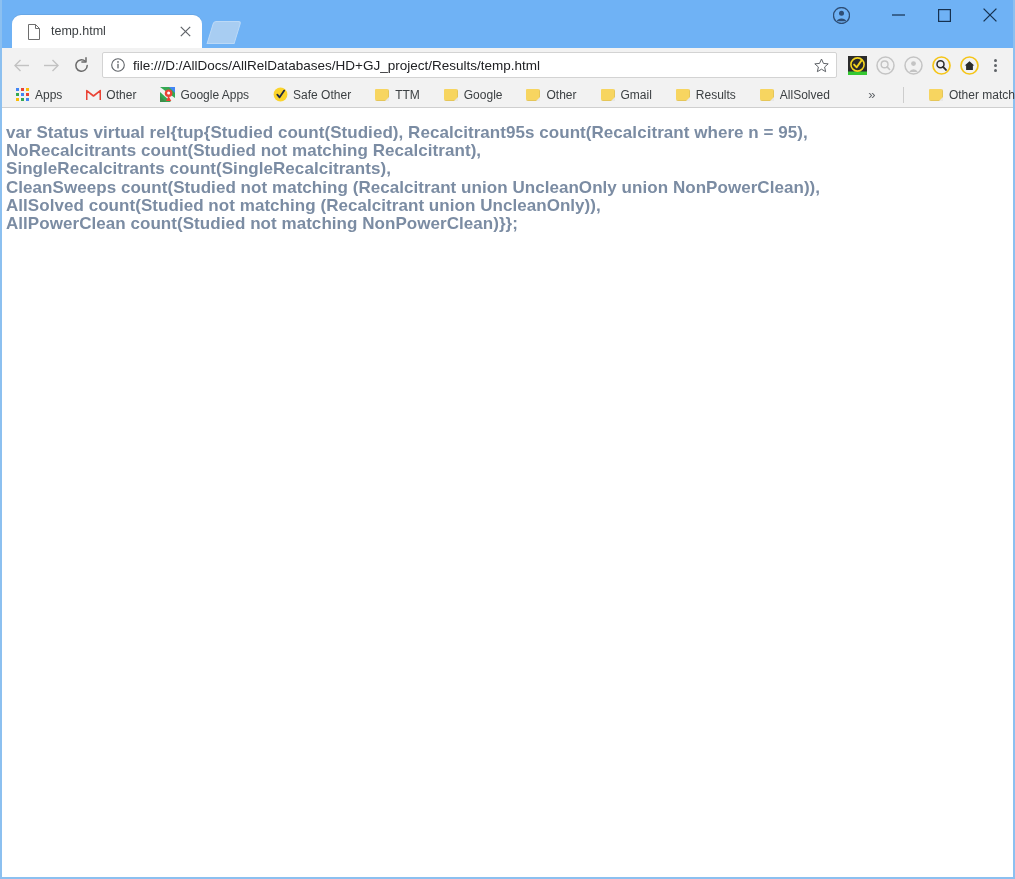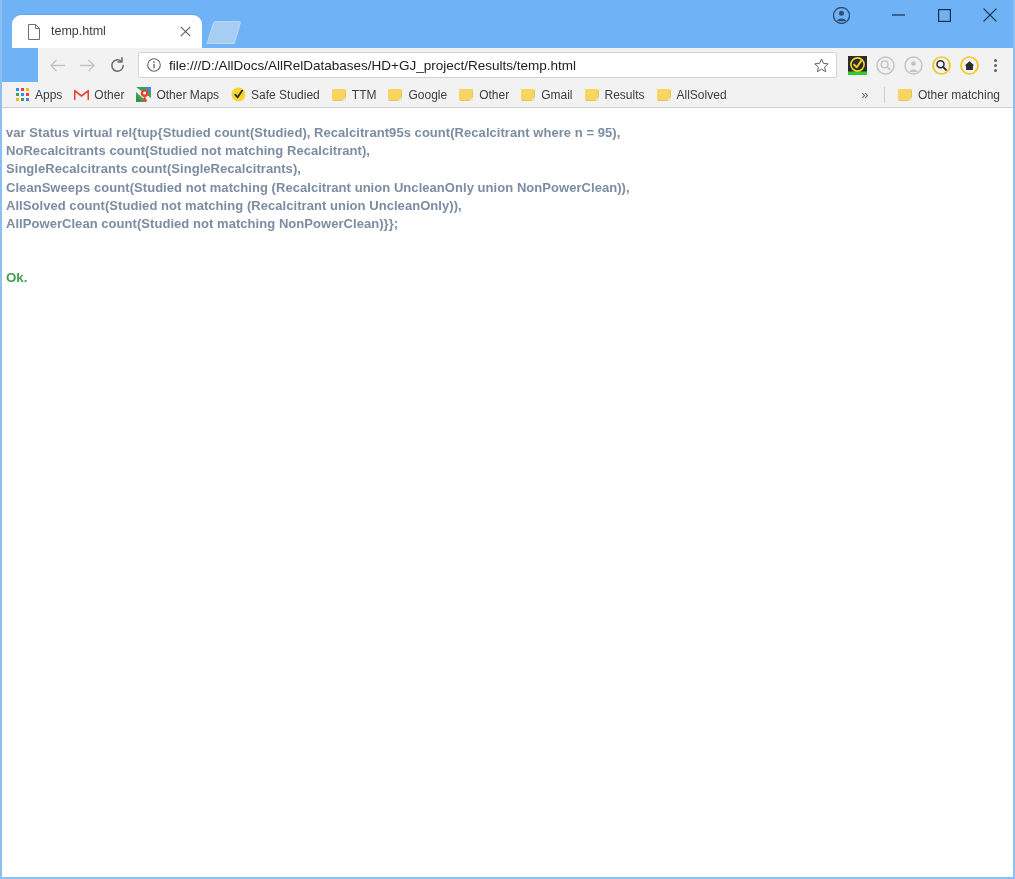--- a/index.html
+++ b/index.html
@@ -143,21 +143,20 @@
 
   
   .toolbar {
     flex: 0 0 34px;
     height: 34px;
     background: #f2f2f2;
     display: flex;
     align-items: center;
     padding: 0 6px 0 4px;
     box-sizing: border-box;
-    margin-left: 36px;
   }
 
   .nav-btn {
     flex: 0 0 auto;
     width: 30px;
     height: 28px;
     display: flex;
     align-items: center;
     justify-content: center;
     cursor: default;
@@ -247,20 +246,21 @@
     height: 26px;
     background: #f2f2f2;
     border-bottom: 1px solid #cfcfcf;
     display: flex;
     align-items: center;
     padding: 0 6px 0 8px;
     box-sizing: border-box;
     font-size: 12px;
     color: #3c4043;
     white-space: nowrap;
+    gap: 12px;
   }
 
   .bm-item {
     display: flex;
     align-items: center;
     height: 21px;
     padding: 0 7px 0 4px;
     border-radius: 2px;
     cursor: default;
     flex: 0 0 auto;
@@ -326,21 +326,21 @@
     flex: 1 1 auto;
     background: #ffffff;
     overflow: hidden;
     padding: 16px 0 0 4px;
     box-sizing: border-box;
     position: relative;
   }
 
   .code-block {
     font-family: "Liberation Sans", sans-serif;
-    font-size: 13px;
+    font-size: 17px;
     font-weight: bold;
     color: #7b8ca3;
     line-height: 18.2px;
     white-space: pre;
     letter-spacing: 0.05px;
   }
 
   .result-line {
     font-family: "Liberation Sans", sans-serif;
     font-size: 13.3px;
@@ -527,31 +527,31 @@
         <svg width="15" height="15" viewBox="0 0 15 15">
           <rect x="0" y="0" width="15" height="15" fill="#34a853"></rect>
           <path d="M0 9 L6 15 L0 15 Z" fill="#3b8e4a"></path>
           <path d="M9 0 L15 0 L15 6 Z" fill="#4285f4"></path>
           <path d="M0 0 L15 11 L15 15 L11 15 L0 5 Z" fill="#f2f2f2"></path>
           <circle cx="8.6" cy="6.2" r="3.8" fill="#ea4335"></circle>
           <path d="M8.6 9 L11.3 14 L5.9 14 Z" fill="#ea4335"></path>
           <circle cx="8.6" cy="6.0" r="1.5" fill="#ffffff"></circle>
         </svg>
       </span>
-      <span class="bm-label">Other Maps</span>
+      <span class="bm-label">Google Apps</span>
     </div>
 
     <div class="bm-item">
       <span class="bm-icon">
         <svg width="15" height="15" viewBox="0 0 15 15">
           <circle cx="7.5" cy="7.5" r="6.9" fill="#fbd42c"></circle>
           <polyline points="4.3,7.6 6.6,10.3 11.2,3.6" fill="none" stroke="#1f2a44" stroke-width="1.8" stroke-linecap="round" stroke-linejoin="round"></polyline>
         </svg>
       </span>
-      <span class="bm-label">Safe Studied</span>
+      <span class="bm-label">Safe Other</span>
     </div>
 
     <div class="bm-item">
       <span class="bm-icon">
           <span class="folder"></span>
         </span>
       <span class="bm-label">TTM</span>
     </div>
 
     <div class="bm-item">
@@ -603,16 +603,15 @@
     </div>
   </div>
 
   <div class="content-area">
     <div class="code-block">var Status virtual rel{tup{Studied count(Studied), Recalcitrant95s count(Recalcitrant where n = 95),
 NoRecalcitrants count(Studied not matching Recalcitrant),
 SingleRecalcitrants count(SingleRecalcitrants),
 CleanSweeps count(Studied not matching (Recalcitrant union UncleanOnly union NonPowerClean)),
 AllSolved count(Studied not matching (Recalcitrant union UncleanOnly)),
 AllPowerClean count(Studied not matching NonPowerClean)}};</div>
-    <div class="result-line">Ok.</div>
   </div>
 
 </div>
 
 </body></html>

